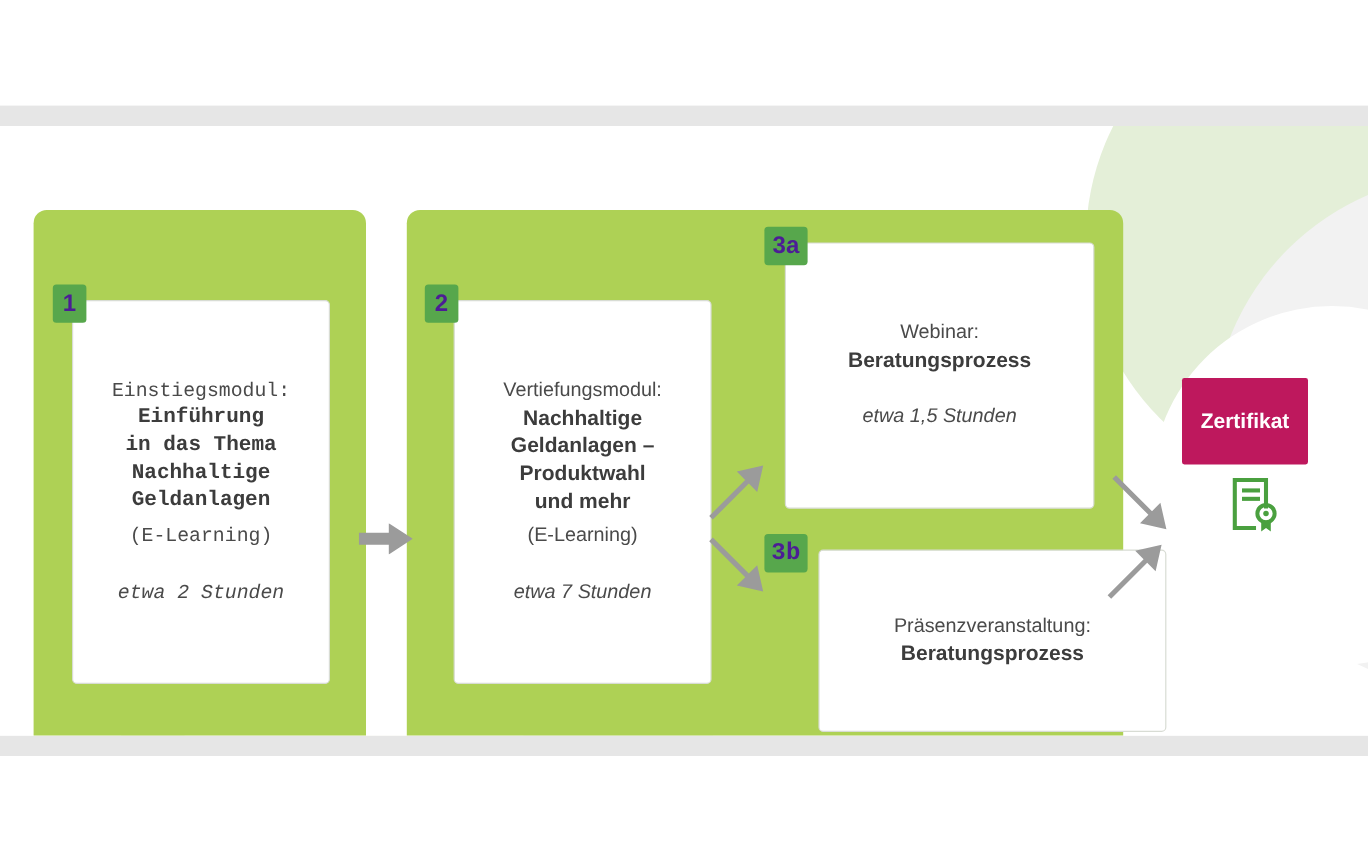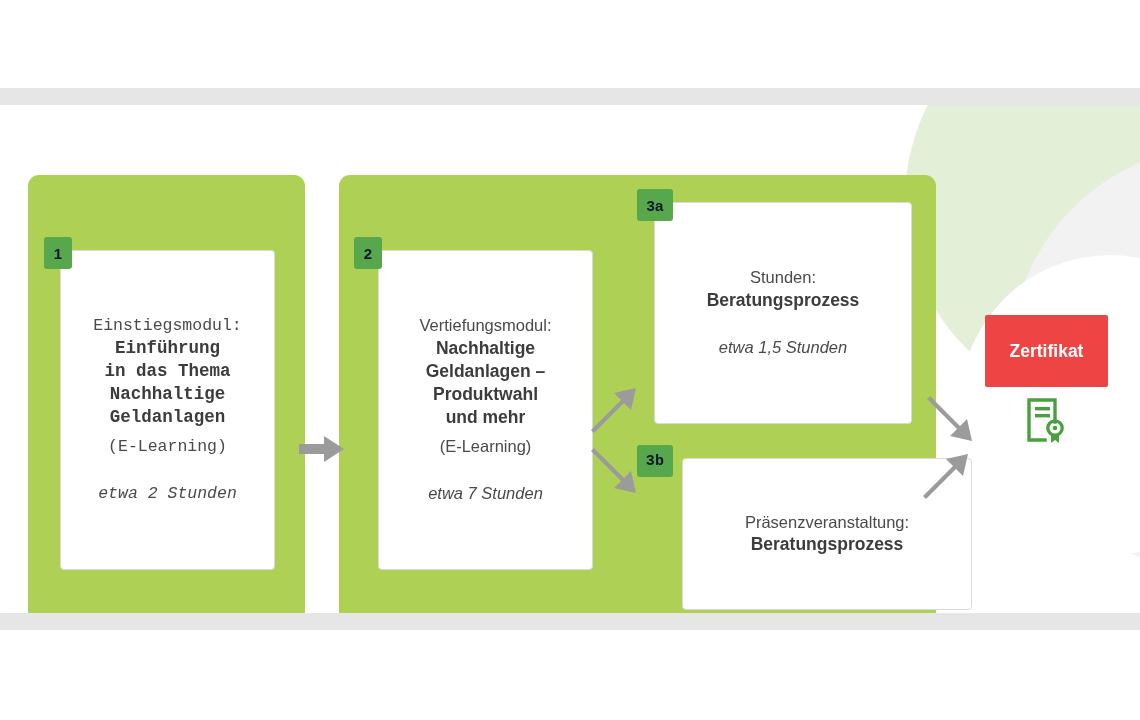--- a/index.html
+++ b/index.html
@@ -108,40 +108,40 @@
   .line-reg     { font-size: 16.5px; font-weight: 400; }
   .line-bold    { font-size: 17.5px; font-weight: 700; color: #3c3c3c; }
   .line-italic  { font-size: 16.5px; font-style: italic; font-weight: 400; margin-top: 25px; }
   .card-block   { padding: 0 8px; }
   .gap-sm       { height: 7px; }
 
   
   .badge {
     position: absolute;
     background: #57a74c;
-    color: #0f172a;
-    font-size: 15px;
+    color: #4c1d95;
+    font-size: 20px;
     font-weight: 700;
     display: flex;
     align-items: center;
     justify-content: center;
     border-radius: 3px;
     letter-spacing: 0.2px;
   }
   .badge-1  { left: 44px;  top: 132px; width: 28px; height: 32px; }
   .badge-2  { left: 354px; top: 132px; width: 28px; height: 32px; }
   .badge-3a { left: 637px; top: 84px;  width: 36px; height: 32px; }
   .badge-3b { left: 637px; top: 340px; width: 36px; height: 32px; font-family: Liberation Mono, monospace; }
 
   
   .zert-box {
     position: absolute;
     left: 985px; top: 210px;
-    width: 123px; height: 72px;
-    background: #ef4444;
+    width: 105px; height: 72px;
+    background: #be185d;
     color: #ffffff;
     font-size: 17.5px;
     font-weight: 700;
     display: flex;
     align-items: center;
     justify-content: center;
     border-radius: 2px;
   }
   .zert-icon {
     position: absolute;
@@ -200,21 +200,21 @@
         <div class="line line-bold">und mehr</div>
         <div class="gap-sm"></div>
         <div class="line line-reg">(E-Learning)</div>
         <div class="line line-italic">etwa 7 Stunden</div>
       </div>
     </div>
     <div class="badge badge-2">2</div>
 
     <div class="card card-3a">
       <div class="card-block">
-        <div class="line line-reg">Stunden:</div>
+        <div class="line line-reg">Webinar:</div>
         <div class="line line-bold">Beratungsprozess</div>
         <div class="line line-italic">etwa 1,5 Stunden</div>
       </div>
     </div>
     <div class="badge badge-3a">3a</div>
 
     <div class="card card-3b">
       <div class="card-block">
         <div class="line line-reg">Präsenzveranstaltung:</div>
         <div class="line line-bold">Beratungsprozess</div>

